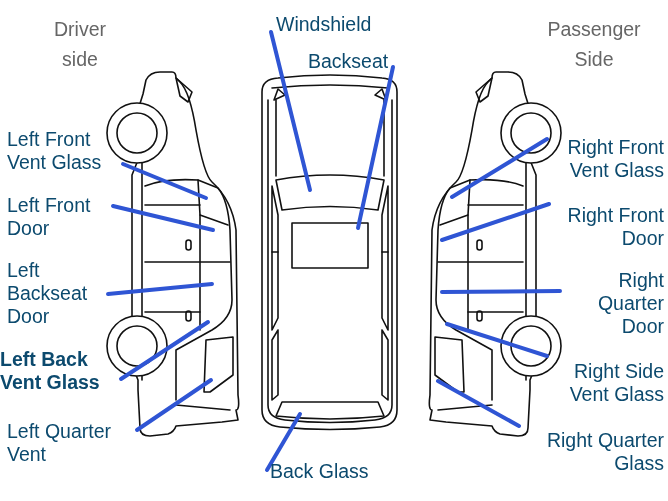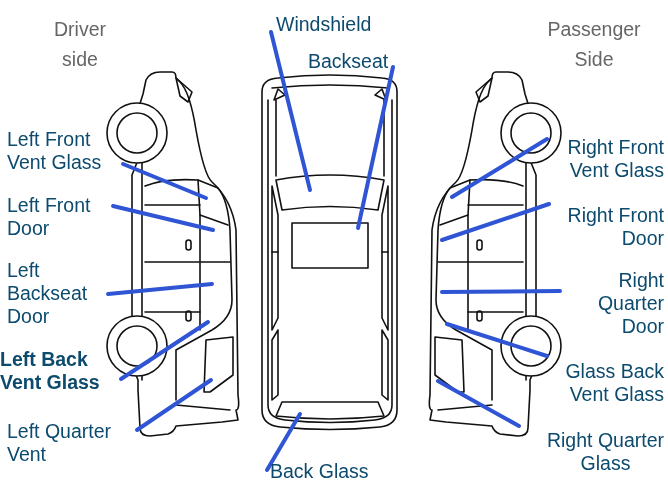--- a/index.html
+++ b/index.html
@@ -110,16 +110,16 @@
 <div class="lbl" style="left:7px; top:420px;">Left Quarter
 Vent</div>
 
 <div class="lbl right" style="right:4px; top:124px;">Right Front
 Vent Glass</div>
 <div class="lbl right" style="right:4px; top:192px;">Right Front
 Door</div>
 <div class="lbl right" style="right:4px; top:257px;">Right
 Quarter
 Door</div>
-<div class="lbl right" style="right:4px; top:348px;">Glass Back
+<div class="lbl right" style="right:4px; top:348px;">Right Side
 Vent Glass</div>
-<div class="lbl right" style="right:4px; top:417px;text-align:center;">Right Quarter
+<div class="lbl right" style="right:4px; top:417px;">Right Quarter
 Glass</div>
 
 </body></html>

